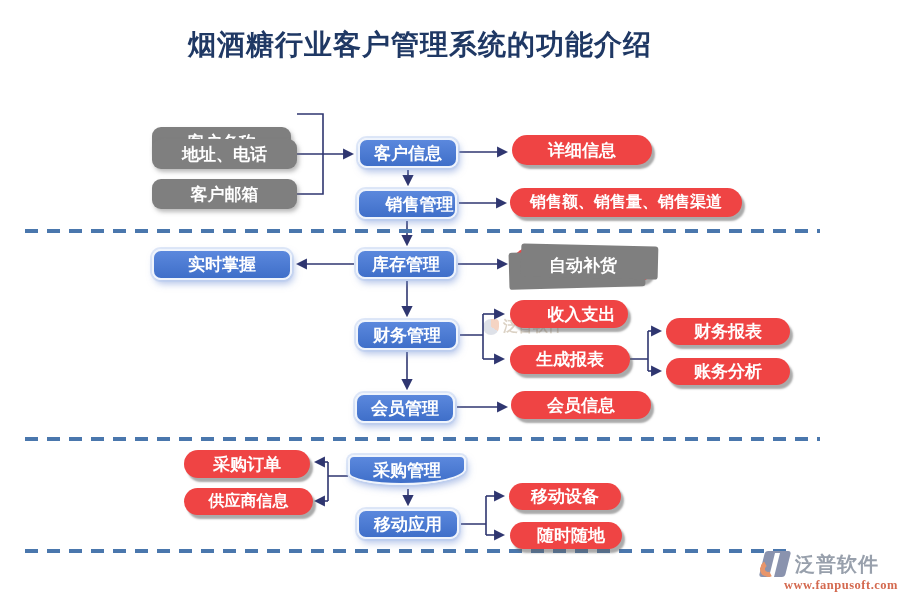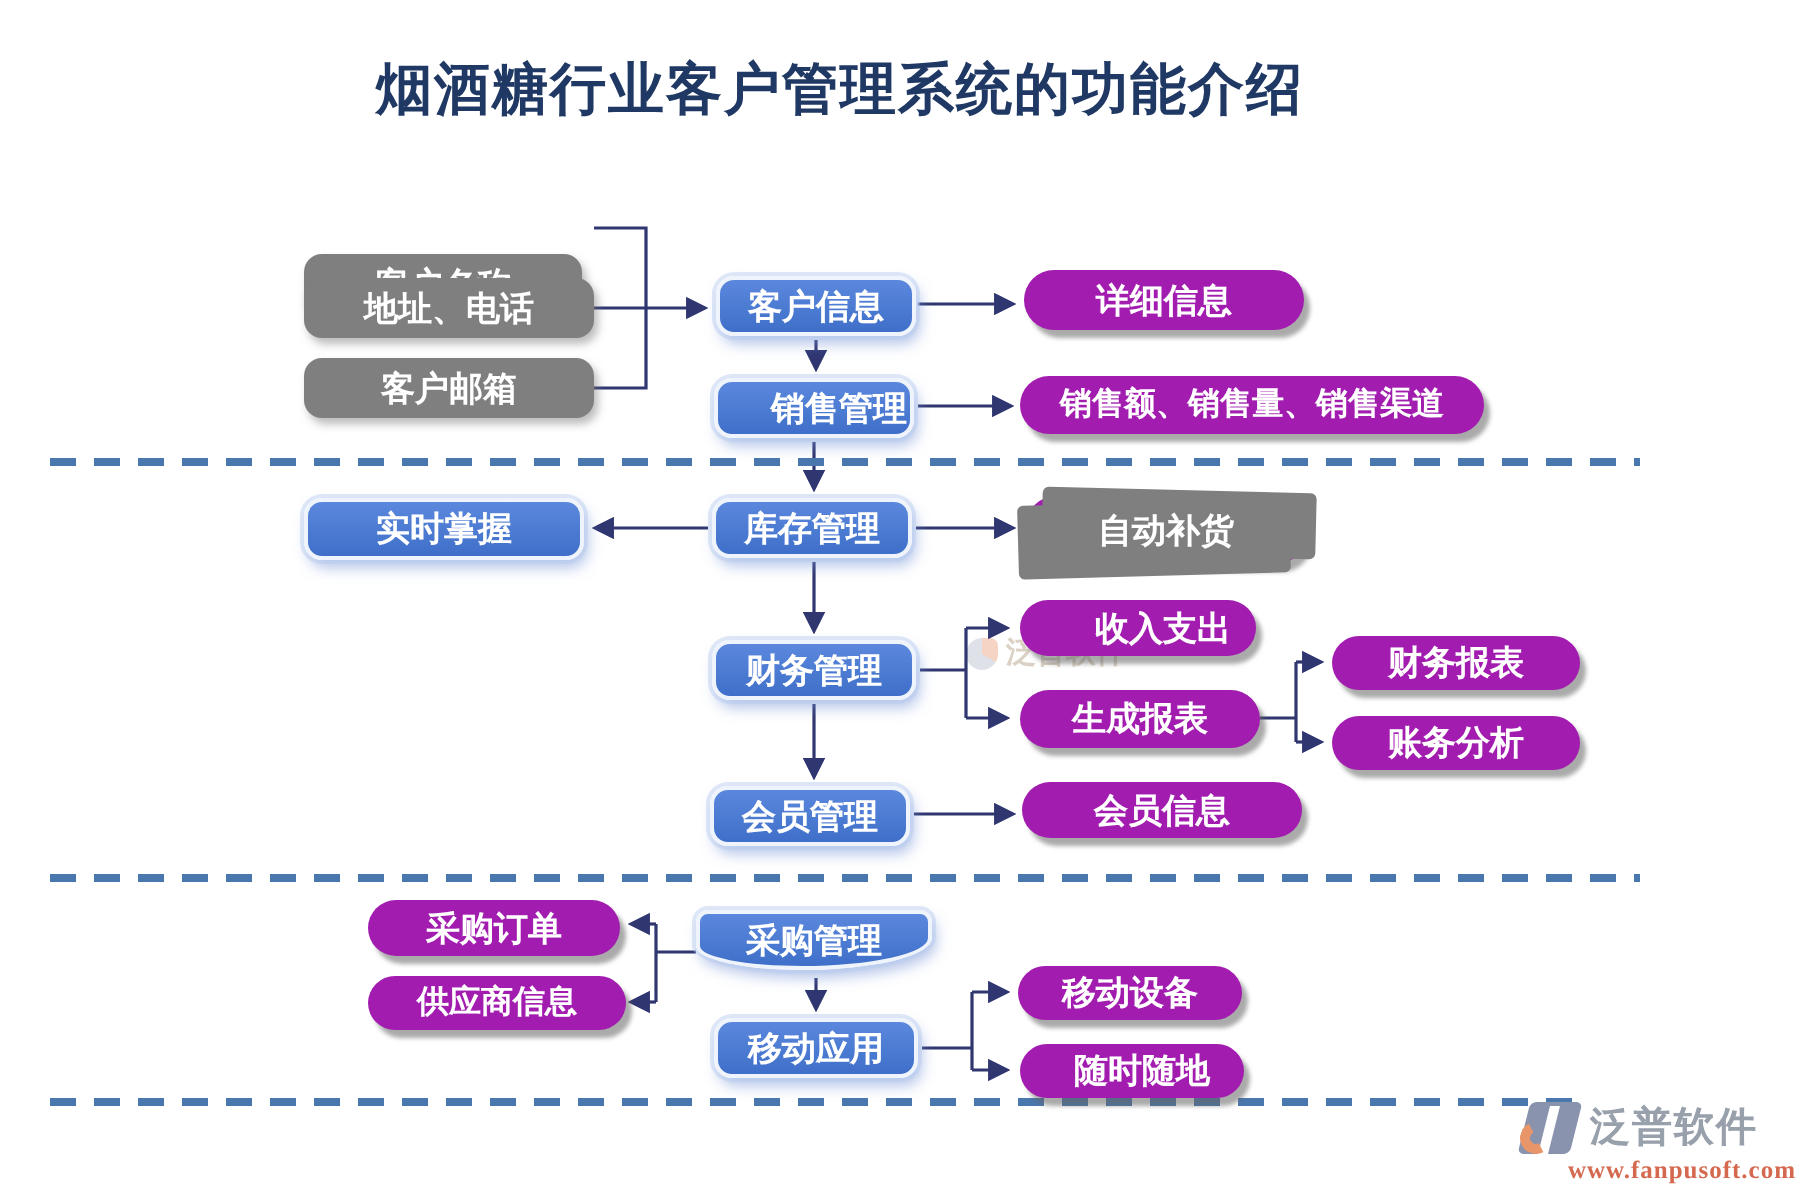--- a/index.html
+++ b/index.html
@@ -19,21 +19,21 @@
   .blue{
     background:linear-gradient(180deg,#5B88DD 0%,#3F6FC9 100%);
     border:2px solid #EFF4FC;border-radius:9px;
     box-shadow:0 0 0 2px rgba(185,205,240,.45), 2px 4px 7px rgba(120,150,215,.55);
   }
   .grayr{
     background:#7F7F7F;border-radius:9px;
     box-shadow:2px 3px 4px rgba(120,120,120,.5);
   }
   .gray{
-    background:#a21caf;border-radius:15px;
+    background:#ef4444;border-radius:15px;
     box-shadow:3px 4px 2px rgba(100,100,100,.55);
   }
   .sketchy::before{
     content:'';position:absolute;left:-4px;top:3px;right:8px;bottom:-6px;
     background:#7F7F7F;transform:rotate(-1.6deg);border-radius:3px;z-index:-1;
   }
   .sketchy::after{
     content:'';position:absolute;left:8px;top:-3px;right:-5px;bottom:4px;
     background:#7F7F7F;transform:rotate(1.4deg);border-radius:3px;z-index:-1;
   }

